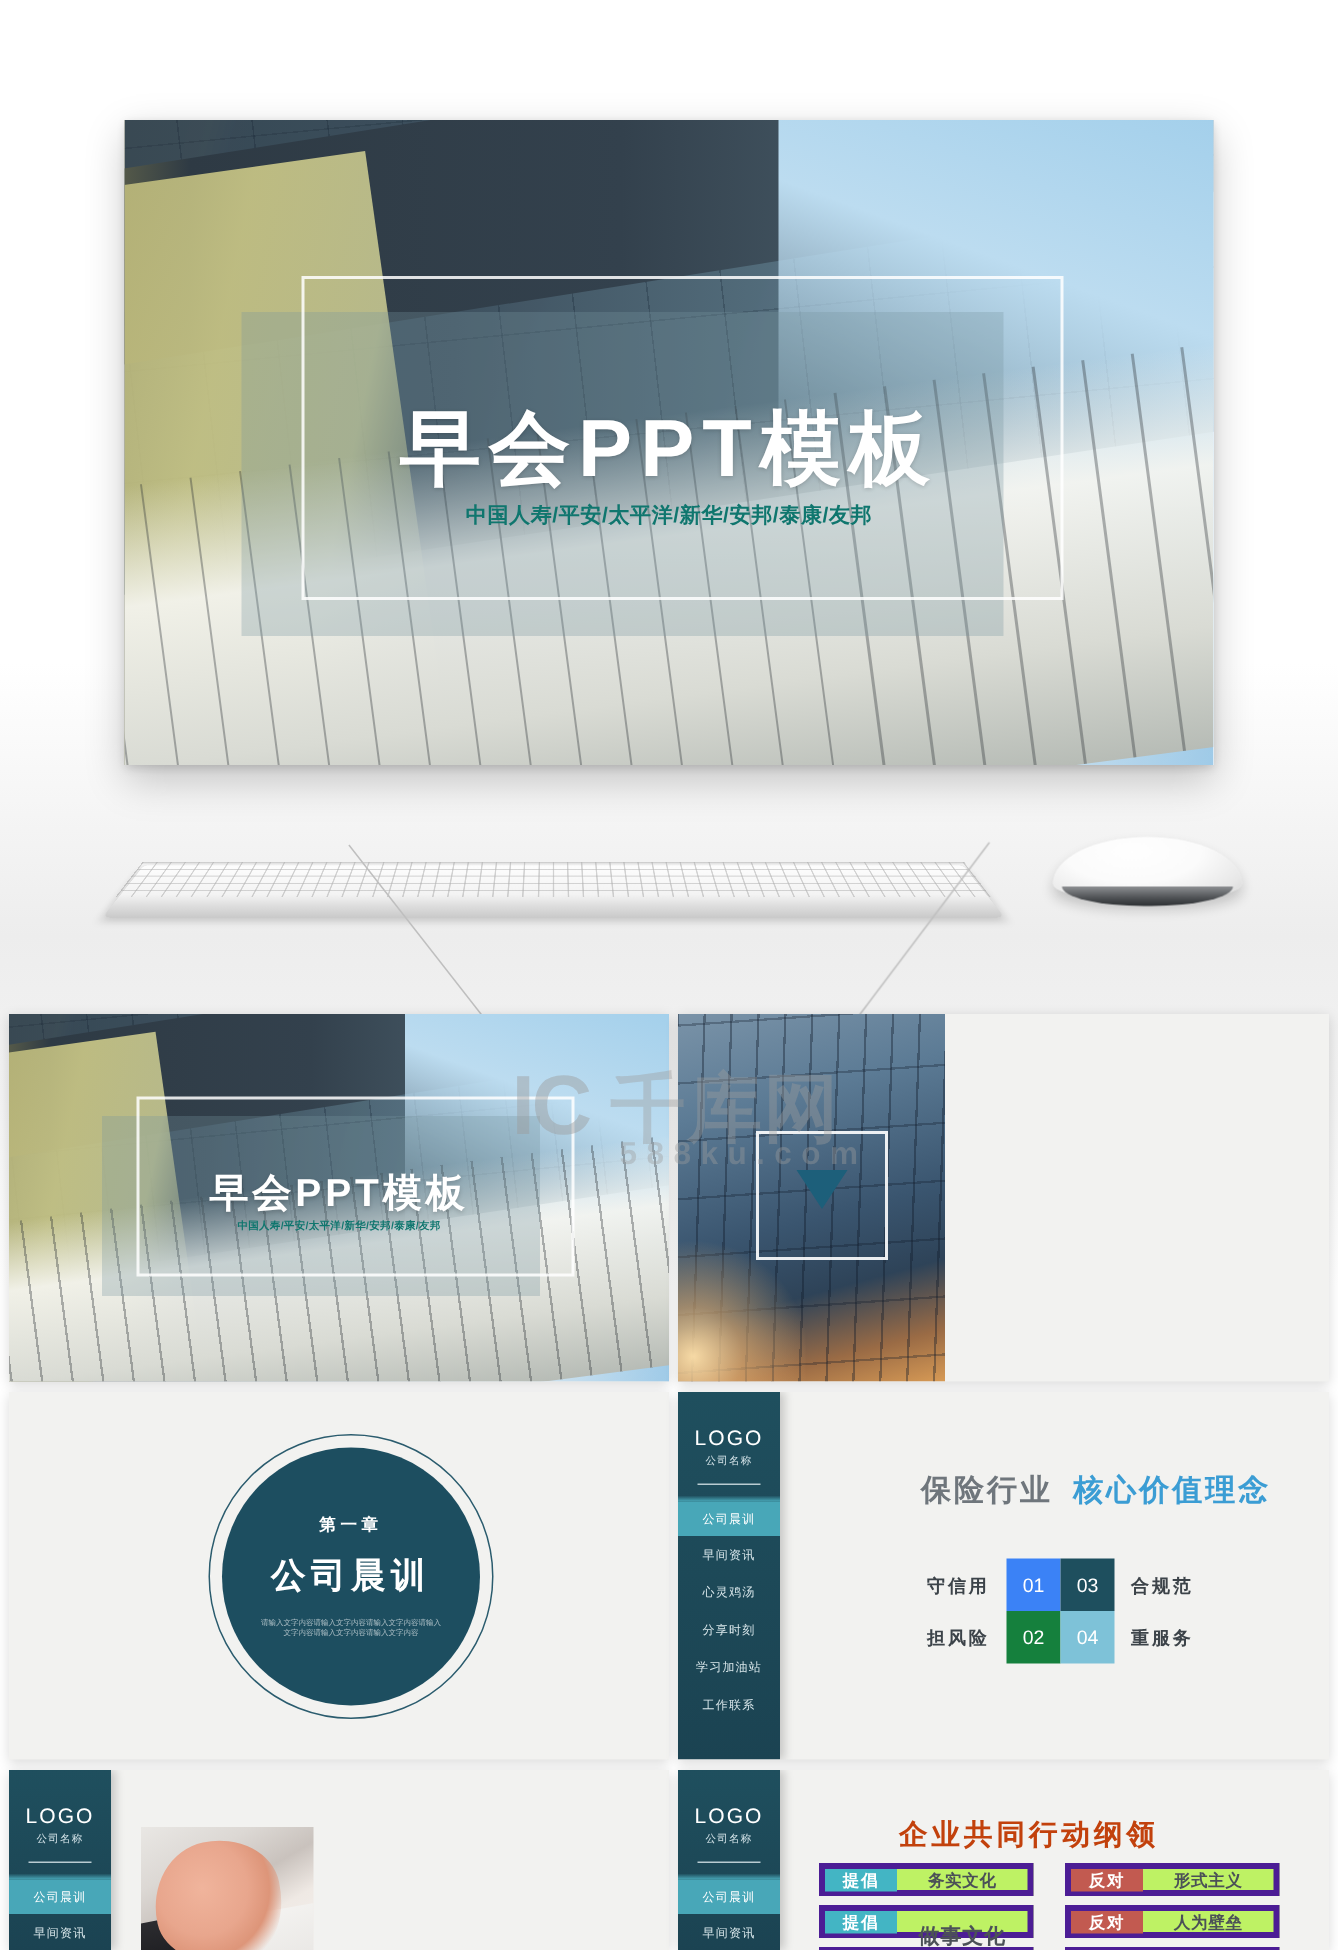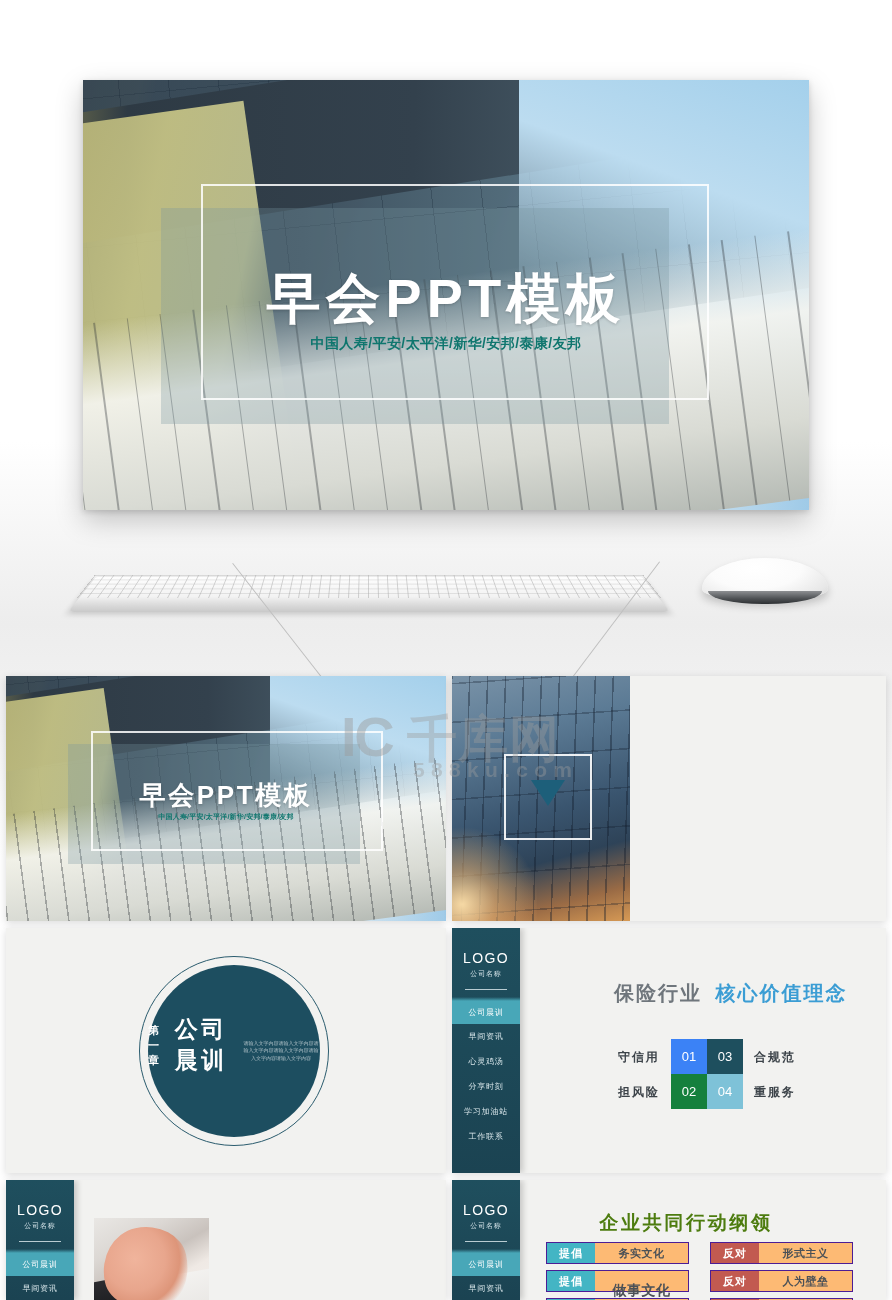--- a/index.html
+++ b/index.html
@@ -210,21 +210,21 @@
   
   .ring-outer {
     position: absolute;
     border-radius: 50%;
     border: 1px solid #2b5c6e;
   }
   .ring-inner {
     position: absolute;
     border-radius: 50%;
     background: #1d4e60;
-    display: flex; flex-direction: row;
+    display: flex; flex-direction: column;
     align-items: center; justify-content: center;
   }
   .chap-no { color: #fff; font-weight: 700; letter-spacing: .28em; }
   .chap-title { color: #fff; font-weight: 700; letter-spacing: .16em; }
   .chap-desc {
     color: rgba(255,255,255,.62);
     text-align: center; line-height: 1.5; width: 72%;
   }
 
   
@@ -287,23 +287,23 @@
     clip-path: polygon(0 0, 100% 0, 78% 100%, 0 100%);
   }
   .vm-text {
     position: absolute; height: 100%; display: flex; align-items: center;
     color: #4b5157; font-weight: 700; letter-spacing: .02em; white-space: nowrap;
   }
 
   
   .ag-title {
     position: absolute; width: 100%; text-align: center;
-    color: #4d7c0f; font-weight: 700; letter-spacing: .14em; white-space: nowrap;
-  }
-  .ag-row { position: absolute; display: flex; border: 1px solid #4c1d95; background: #fdba74; }
+    color: #c2410c; font-weight: 700; letter-spacing: .14em; white-space: nowrap;
+  }
+  .ag-row { position: absolute; display: flex; border: 4px solid #4c1d95; background: #bef264; align-items: center; }
   .ag-badge {
     display: flex; align-items: center; justify-content: center;
     color: #fff; font-weight: 700; letter-spacing: .10em;
   }
   .ag-badge.pro { background: #43b5c4; }
   .ag-badge.con { background: #c25a50; }
   .ag-val {
     flex: 1; display: flex; align-items: center; justify-content: center;
     color: #4b5157; font-weight: 700; letter-spacing: .04em; white-space: nowrap;
   }

